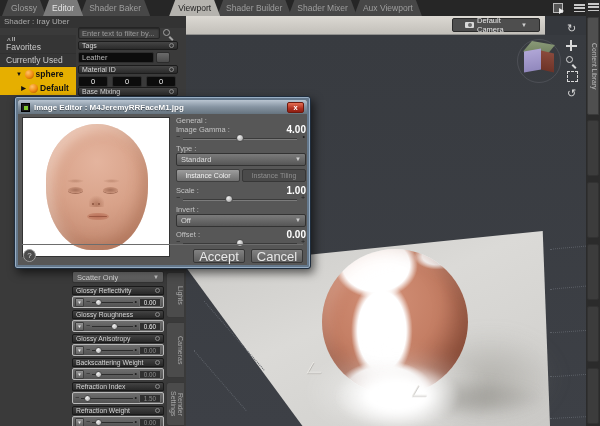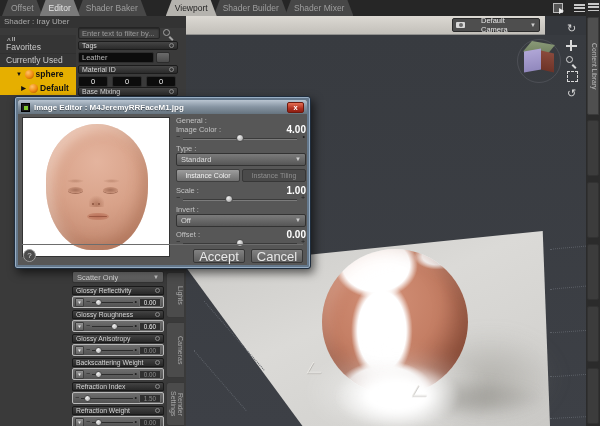--- a/index.html
+++ b/index.html
@@ -57,21 +57,21 @@
   .pdis .pval{color:#8d8d8d;}
 
   
   .vtab{position:absolute;width:18px;background:#4b4b4b;border:1px solid #383838;border-right:none;border-radius:3px 0 0 3px;
         color:#a8a8a8;font-size:7px;writing-mode:vertical-rl;text-align:center;overflow:hidden;}
 
   
   #viewport{position:absolute;left:186px;top:16px;width:400px;height:410px;background:#35383d;overflow:hidden;}
   #vp-toolbar{position:absolute;left:0;top:0;width:359px;height:19px;background:linear-gradient(#dcd9d3,#c2bfb9);border-bottom:1px solid #90908e;}
   #cam-dd{position:absolute;right:5px;top:2px;width:88px;height:14px;background:#4e4e4e;border:1px solid #2b2b2b;border-radius:2px;
-          display:flex;align-items:center;gap:16px;padding:0 3px;color:#e3e3e3;font-size:7.5px;justify-content:space-between;}
+          display:flex;align-items:center;gap:3px;padding:0 12px;color:#e3e3e3;font-size:7.5px;justify-content:space-between;}
   .cam-ic{width:9px;height:6px;background:#d8d8d8;border-radius:1px;position:relative;flex:0 0 9px;}
   .cam-ic::after{content:"";position:absolute;left:3px;top:1px;width:4px;height:4px;border-radius:50%;background:#6a6a6a;}
   #cam-dd .arr{margin-left:auto;font-size:6px;color:#cfcfcf;}
   #canvas{position:absolute;left:0;top:19px;width:400px;height:391px;background:linear-gradient(#383b40,#3d4046);}
   #backdrop{position:absolute;left:0;top:190px;width:364px;height:201px;
             background:linear-gradient(155deg,#c9c8c5,#dbdad7 45%,#d3d2cf 80%,#cac9c6);
             clip-path:polygon(0% 21%,98% 3%,100% 100%,32% 100%);}
   .gridline{position:absolute;border-top:1px dotted #5b5f66;}
   .shadow1{position:absolute;left:150px;top:342px;width:210px;height:42px;border-radius:50%;
            background:radial-gradient(ellipse,rgba(105,103,96,.55),rgba(105,103,96,0) 70%);filter:blur(5px);}
@@ -158,27 +158,28 @@
             color:#d5d5d5;font-size:8px;text-align:center;line-height:12px;}
   .arr{font-size:6px;color:#d0d0d0;}
 </style>
 </head>
 <body>
 
 <div id="stage">
 
   <div id="topbar">
     <div style="width:2px"></div>
-    <div class="tab">Offset</div>
+    <div class="tab">Glossy</div>
     <div class="tab active-dark">Editor</div>
     <div class="tab">Shader Baker</div>
     <div class="tab-spacer"></div>
     <div class="tab active-light">Viewport</div>
     <div class="tab">Shader Builder</div>
     <div class="tab">Shader Mixer</div>
+    <div class="tab">Aux Viewport</div>
   </div>
   <div class="tb-cube"></div>
   <div class="tb-burger" style="left:574px;">
       <i></i>
       <i></i>
       <i></i>
     </div>
 
   <div id="left-body"></div>
   <div id="shader-row">Shader : Iray Uber</div>
@@ -406,21 +407,21 @@
         <span class="eye" style="left:22%;top:50%;"></span>
         <span class="eye" style="left:56%;top:50%;"></span>
         <span id="nose"></span>
         <span id="mouth"></span>
       </div>
     </div>
 
     <div id="dlg-params">
       <div class="dlabel">General :</div>
       <div class="dvrow">
-        <span class="dlabel">Image Color :</span>
+        <span class="dlabel">Image Gamma :</span>
         <span class="v">4.00</span>
       </div>
       <div class="dslider">
         <span class="end-l">−</span>
           <i></i>
         <span class="dhandle" style="left:46%;"></span>
         <span class="end-r">•</span>
       </div>
       <div class="dlabel">Type :</div>
       <div class="ddrop" style="height:13px;">

